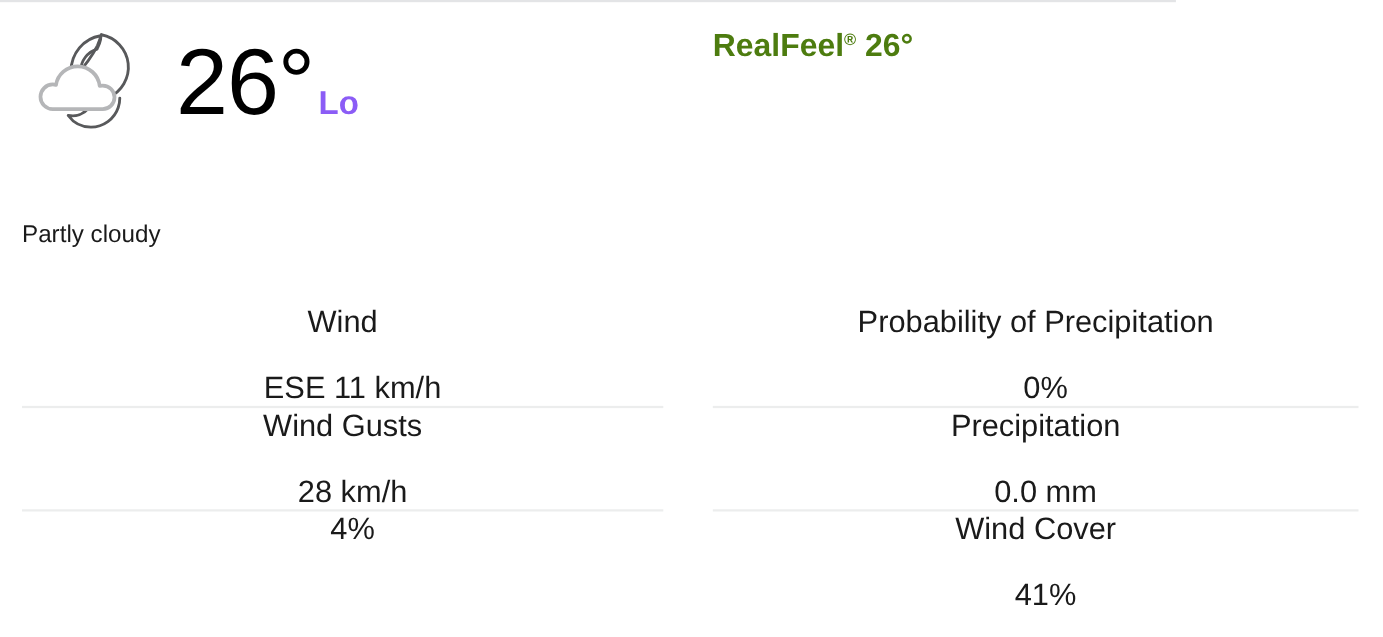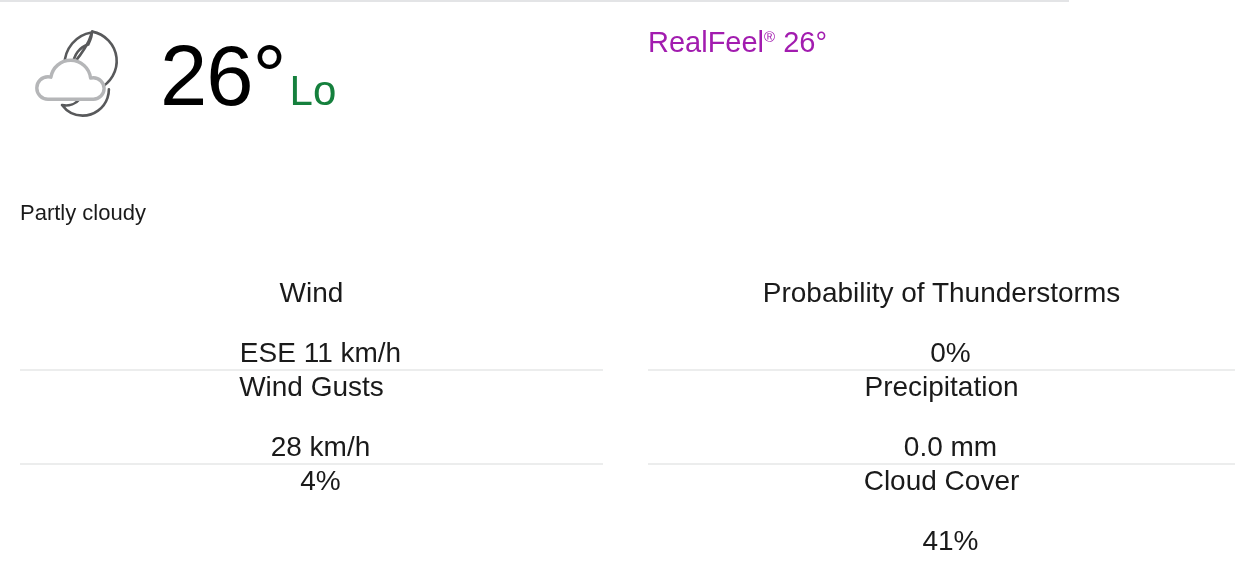--- a/index.html
+++ b/index.html
@@ -58,35 +58,35 @@
 
   .temp-value {
     font-size: 85px;
     line-height: 1;
     color: #000000;
     font-weight: 400;
     letter-spacing: -1px;
   }
 
   .temp-qualifier {
-    font-size: 42px;
+    font-size: 30px;
     line-height: 1;
-    color: #15803d;
-    font-weight: 400;
+    color: #8b5cf6;
+    font-weight: 700;
     margin-left: 4px;
   }
 
   .realfeel {
     position: absolute;
     left: 648px;
     top: 23px;
     font-size: 29px;
     line-height: 1.2;
-    color: #a21caf;
-    font-weight: 400;
+    color: #4d7c0f;
+    font-weight: 700;
     white-space: nowrap;
   }
 
   .realfeel .reg {
     font-size: 15px;
     vertical-align: 10px;
     letter-spacing: 0;
   }
 
   .phrase {
@@ -190,27 +190,27 @@
         <span class="detail-label">Wind Gusts</span>
         <span class="detail-value">28 km/h</span>
       </div>
       <div class="detail-row last">
         <span class="detail-value">4%</span>
       </div>
     </div>
 
     <div class="col col-right">
       <div class="detail-row">
-        <span class="detail-label">Probability of Thunderstorms</span>
+        <span class="detail-label">Probability of Precipitation</span>
         <span class="detail-value">0%</span>
       </div>
       <div class="detail-row">
         <span class="detail-label">Precipitation</span>
         <span class="detail-value">0.0 mm</span>
       </div>
       <div class="detail-row last">
-        <span class="detail-label">Cloud Cover</span>
+        <span class="detail-label">Wind Cover</span>
         <span class="detail-value">41%</span>
       </div>
     </div>
 
   </div>
 </div>
 
 </body></html>

